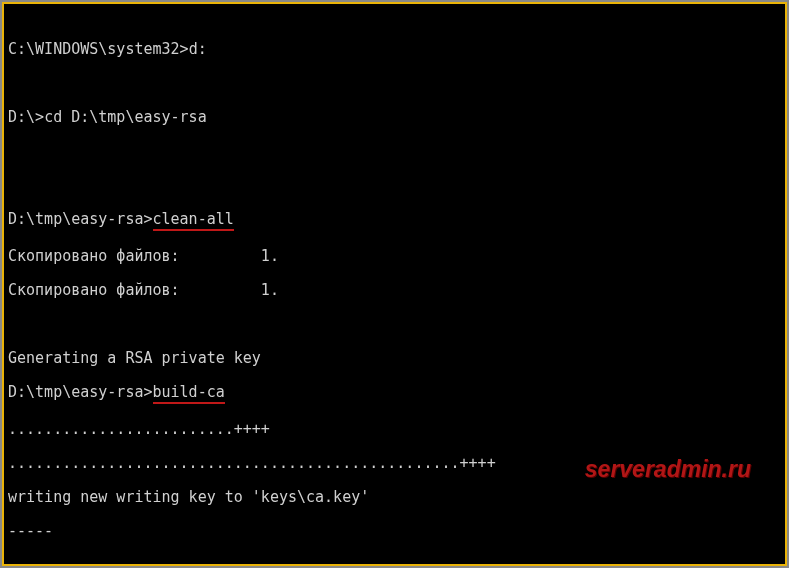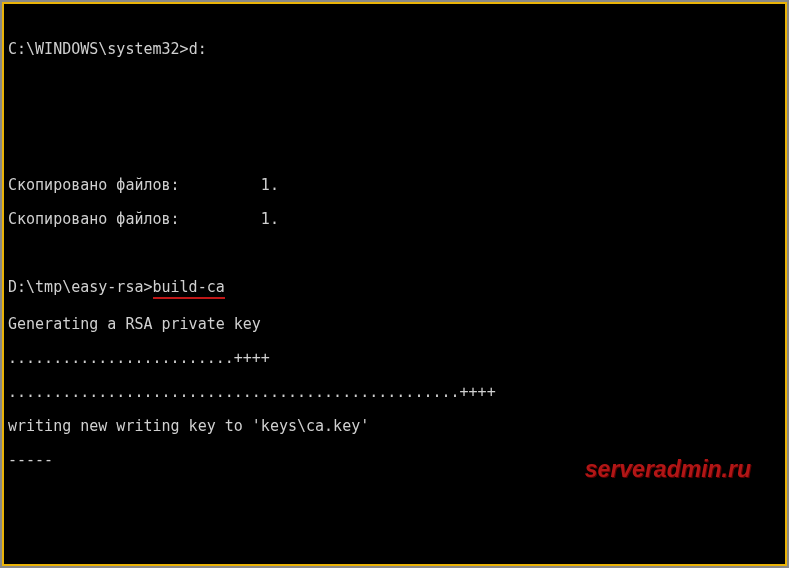--- a/index.html
+++ b/index.html
@@ -40,27 +40,29 @@
     text-align:right;
   }
 </style>
 </head>
 <body>
 
 <div class="frame">
   <div class="terminal">
 <div class="line"><span>C:\WINDOWS\system32&gt;</span><span>d:</span></div>
 <div class="line"> </div>
+<div class="line"><span>D:\&gt;</span><span>cd D:\tmp\easy-rsa</span></div>
 <div class="line"> </div>
 <div class="line"> </div>
+<div class="line"><span>D:\tmp\easy-rsa&gt;</span><span class="ul">clean-all</span></div>
 <div class="line">Скопировано файлов:         1.</div>
 <div class="line">Скопировано файлов:         1.</div>
 <div class="line"> </div>
+<div class="line">Generating a RSA private key</div>
 <div class="line"><span>D:\tmp\easy-rsa&gt;</span><span class="ul">build-ca</span></div>
-<div class="line">Generating a RSA private key</div>
 <div class="line">.........................++++</div>
 <div class="line">..................................................++++</div>
 <div class="line">writing new writing key to 'keys\ca.key'</div>
 <div class="line">-----</div>
 
 
 
 
 
 

